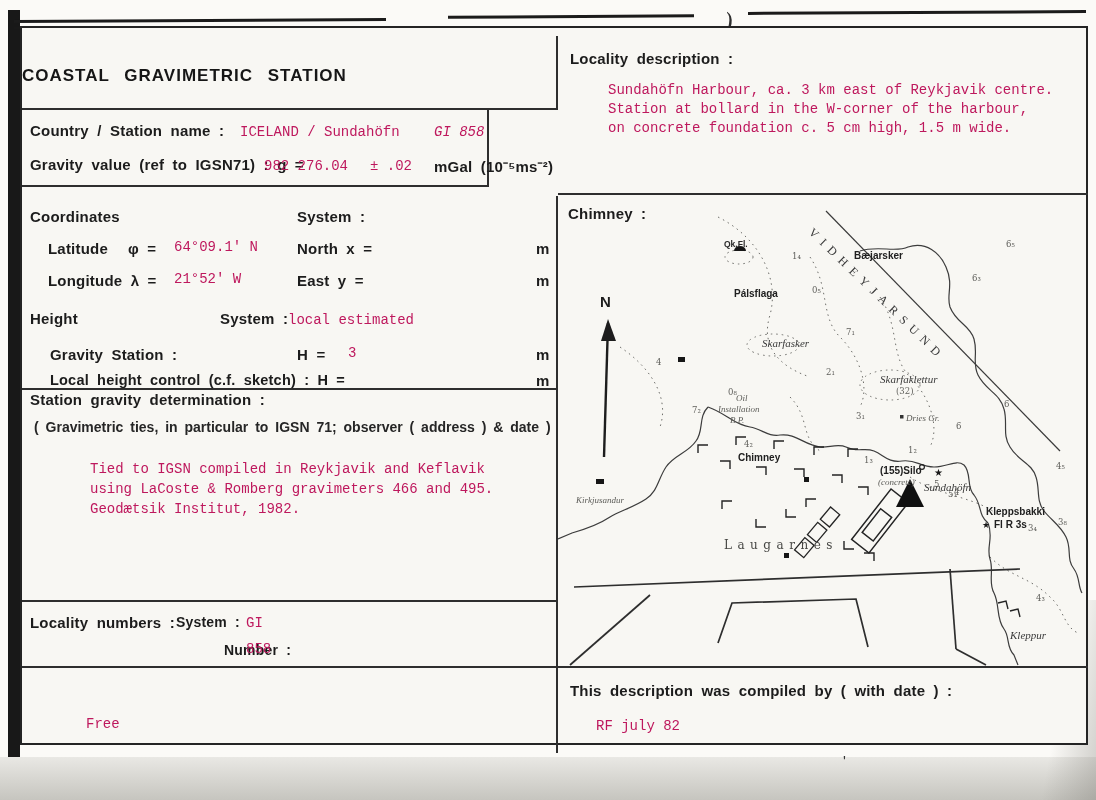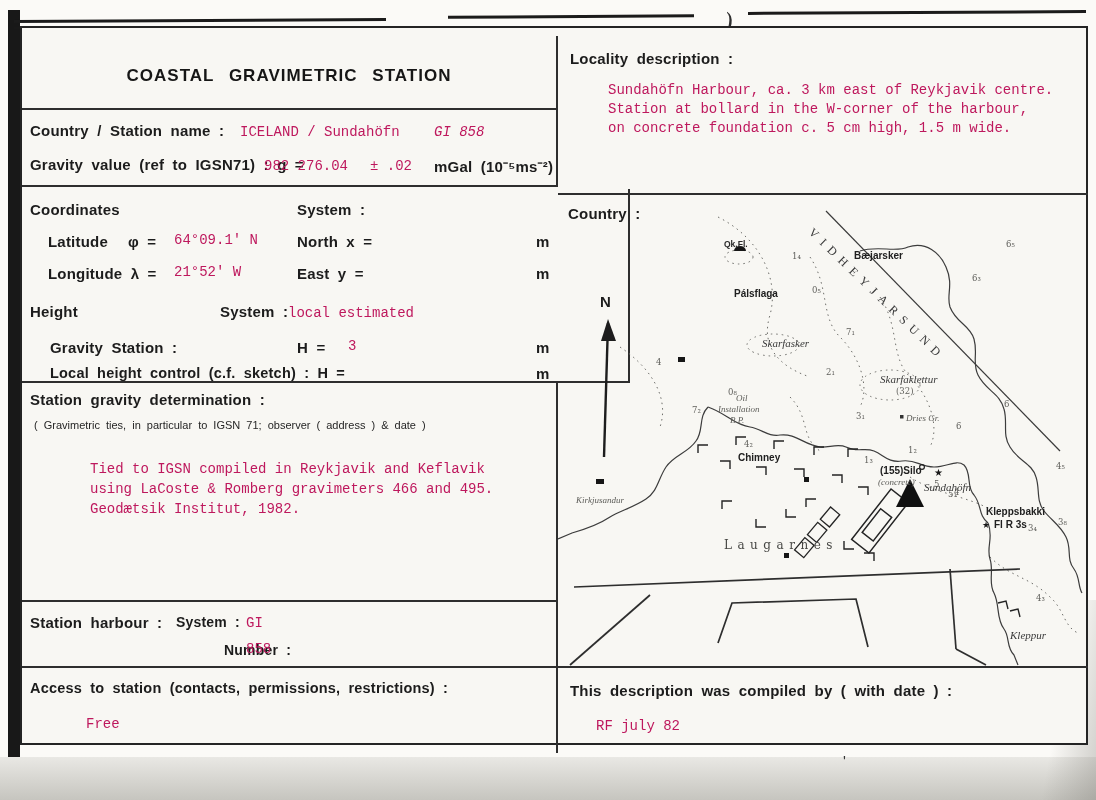--- a/index.html
+++ b/index.html
@@ -21,24 +21,24 @@
   #stray-mark{position:absolute;left:843px;top:752px;color:#333;font-size:15px;}
   
   #form{position:absolute;left:20px;top:26px;width:1068px;height:719px;
         border:2px solid #242424;box-sizing:border-box;background:#f8f7f3;}
   .row{position:absolute;box-sizing:border-box;margin-top:8px;}
   .bb{border-bottom:2px solid #2e2e2e;}
   .br{border-right:2px solid #2e2e2e;}
   
   .lbl{position:absolute;font-weight:bold;color:#1c1c1c;font-size:15px;word-spacing:4px;
        letter-spacing:.2px;white-space:nowrap;}
-  .lbl-sm{position:absolute;font-weight:normal;color:#262626;font-size:11px;word-spacing:3px;white-space:nowrap;}
+  .lbl-sm{position:absolute;font-weight:bold;color:#262626;font-size:14px;word-spacing:3px;white-space:nowrap;}
   .mono{position:absolute;font-family:"Liberation Mono","DejaVu Sans Mono",monospace;
         color:#be185d;font-size:14px;white-space:nowrap;}
-  #form-title{position:absolute;left:0;right:0;top:30px;text-align:center;font-weight:bold;
+  #form-title{position:absolute;left:0;right:0;top:30px;text-align:left;font-weight:bold;
               font-size:17px;letter-spacing:1px;word-spacing:9px;color:#161616;}
   
   .m-sans{font:bold 10px "Liberation Sans",sans-serif;fill:#202020;}
   .m-sans-sm{font:bold 8.5px "Liberation Sans",sans-serif;fill:#2a2a2a;}
   .m-ser{font:italic 11px "Liberation Serif",serif;fill:#3a3a3a;}
   .m-ser-sm{font:italic 9px "Liberation Serif",serif;fill:#5c5c58;}
   .m-snd{font:8.5px "DejaVu Serif",serif;fill:#5f5f5b;}
   .m-strait{font:12px "Liberation Serif",serif;letter-spacing:6.5px;fill:#3a3a3a;}
   .m-laug{font:12px "DejaVu Serif",serif;letter-spacing:5.5px;fill:#474744;}
   .m-n{font:bold 15px "Liberation Sans",sans-serif;fill:#1d1d1d;}
@@ -59,31 +59,31 @@
   <span class="pen-mark" style="left:418px;top:24px;">)</span>
   <span class="pen-mark" style="left:724px;top:8px;">)</span>
   <span id="stray-mark">'</span>
 
   <div id="form">
 
     <div class="row bb br" style="left:0;top:0;width:536px;height:74px;">
       <div id="form-title">COASTAL GRAVIMETRIC STATION</div>
     </div>
 
-    <div class="row bb br" style="left:0;top:74px;width:536px;height:77px;">
+    <div class="row bb br" style="left:0;top:74px;width:467px;height:77px;">
       <span class="lbl" style="left:8px;top:12px;">Country / Station name :</span>
       <span class="mono" style="left:218px;top:14px;">ICELAND / Sundahöfn</span>
       <span class="mono" style="left:412px;top:14px;font-style:italic;">GI 858</span>
       <span class="lbl" style="left:8px;top:46px;">Gravity value (ref to IGSN71) : g =</span>
       <span class="mono" style="left:242px;top:48px;">982 276.04</span>
       <span class="mono" style="left:348px;top:48px;">± .02</span>
       <span class="lbl" style="left:412px;top:46px;">mGal (10⁻⁵ms⁻²)</span>
     </div>
 
-    <div class="row bb br" style="left:0;top:153px;width:608px;height:194px;">
+    <div class="row bb br" style="left:0;top:160px;width:536px;height:194px;">
       <span class="lbl" style="left:8px;top:12px;">Coordinates</span>
       <span class="lbl" style="left:275px;top:12px;">System :</span>
       <span class="lbl" style="left:26px;top:44px;">Latitude</span>
       <span class="lbl" style="left:106px;top:44px;">φ =</span>
       <span class="mono" style="left:152px;top:43px;">64°09.1' N</span>
       <span class="lbl" style="left:275px;top:44px;">North x =</span>
       <span class="lbl" style="left:514px;top:44px;">m</span>
       <span class="lbl" style="left:26px;top:76px;">Longitude λ =</span>
       <span class="mono" style="left:152px;top:75px;">21°52' W</span>
       <span class="lbl" style="left:275px;top:76px;">East y =</span>
@@ -101,41 +101,40 @@
 
     <div class="row bb br" style="left:0;top:345px;width:536px;height:221px;padding-left:36px;">
       <span class="lbl" style="left:8px;top:10px;">Station gravity determination :</span>
       <span class="lbl-sm" style="left:12px;top:38px;">( Gravimetric ties, in particular to IGSN 71; observer ( address ) &amp; date )</span>
       <span class="mono" style="left:68px;top:80px;">Tied to IGSN compiled in Reykjavik and Keflavik</span>
       <span class="mono" style="left:68px;top:100px;">using LaCoste &amp; Romberg gravimeters 466 and 495.</span>
       <span class="mono" style="left:68px;top:120px;">Geodætsik Institut, 1982.</span>
     </div>
 
     <div class="row bb br" style="left:0;top:566px;width:536px;height:66px;">
-      <span class="lbl" style="left:8px;top:12px;">Station harbour :</span>
+      <span class="lbl" style="left:8px;top:12px;">Locality numbers :</span>
       <span class="lbl" style="left:154px;top:12px;font-size:14px;">System :</span>
       <span class="mono" style="left:224px;top:13px;text-align:center;">GI</span>
       <span class="lbl" style="left:154px;top:40px;font-size:14px;padding-left:48px;">Number :</span>
       <span class="mono" style="left:224px;top:39px;">858</span>
     </div>
 
     <div class="row br" style="left:0;top:632px;width:536px;height:85px;">
-      <span class="lbl" style="left:8px;top:12px;font-size:14.5px;">Access to station (contacts, permissions, restrictions) :</span>
       <span class="mono" style="left:64px;top:48px;">Free</span>
     </div>
 
     <div class="row bb" style="left:536px;top:0;width:530px;height:159px;">
       <span class="lbl" style="left:12px;top:14px;">Locality description :</span>
       <span class="mono" style="left:50px;top:46px;">Sundahöfn Harbour, ca. 3 km east of Reykjavik centre.</span>
       <span class="mono" style="left:50px;top:65px;">Station at bollard in the W-corner of the harbour,</span>
       <span class="mono" style="left:50px;top:84px;">on concrete foundation c. 5 cm high, 1.5 m wide.</span>
     </div>
 
     <div class="row bb" style="left:536px;top:159px;width:530px;height:473px;">
-      <span class="lbl" style="left:10px;top:10px;">Country :</span>
+      <span class="lbl" style="left:10px;top:10px;">Chimney :</span>
       <svg width="530" height="473" viewBox="0 0 530 473" style="position:absolute;left:0;top:0;">
 
         <g>
           <line x1="50" y1="128" x2="46" y2="262" stroke="#1d1d1d" stroke-width="2.4"></line>
           <polygon points="50,124 43,146 58,146" fill="#1d1d1d"></polygon>
           <text class="m-n" x="42" y="112">N</text>
         </g>
 
         <g>
           <line x1="268" y1="16" x2="502" y2="256" stroke="#3a3a3a" stroke-width="1.2"></line>

